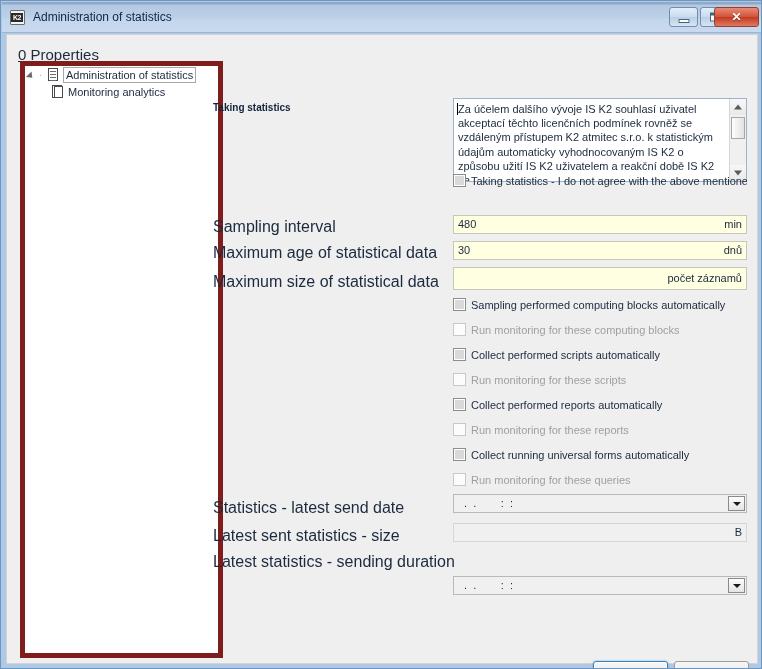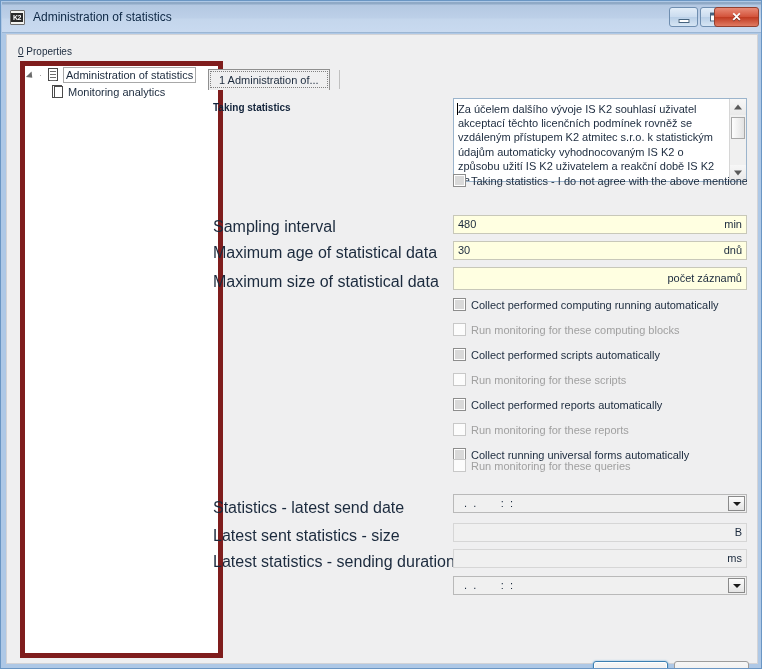--- a/index.html
+++ b/index.html
@@ -112,22 +112,23 @@
     left: 5px; top: 33px;
     width: 752px; height: 630px;
     background: #efeff0;
     border: 1px solid #d3d3d6;
     box-sizing: border-box;
   }
   
   #props-label {
     position: absolute;
     left: 11px; top: 11px;
-    font-size: 10px;
+    font-size: 15px;
     color: #1b2a3d;
+    text-decoration: underline;
   }
   #props-label .accel {
     text-decoration: underline;
   }
   #tree-box {
     position: absolute;
     left: 13px; top: 26px;
     width: 203px; height: 597px;
     background: #ffffff;
     border: 5px solid #7f1d1d;
@@ -445,24 +446,20 @@
         <span class="tree-expander"></span><span class="tree-dots">·</span><span class="node-icon"><span class="page"></span></span><span class="node-label">Administration of statistics</span>
       </div>
 
       <div class="tree-node child">
         <span class="node-icon stacked"><span class="page"></span><span class="page2"></span></span><span class="node-label">Monitoring analytics</span>
       </div>
 
 
     </div>
 
-    <div id="tabstrip">
-      <div id="tab-0">1 Administration of...</div>
-      <div id="tab-divider"></div>
-    </div>
 
     <div id="section-title">Taking statistics</div>
 
     <div id="license-box">
       <div id="license-caret"></div>
       <div id="license-text">Za účelem dalšího vývoje IS K2 souhlasí uživatel akceptací těchto licenčních podmínek rovněž se vzdáleným přístupem K2 atmitec s.r.o. k statistickým údajům automaticky vyhodnocovaným IS K2 o způsobu užití IS K2 uživatelem a reakční době IS K2 na</div>
       <div id="license-scroll">
         <div class="sb-arrow up">
             <span class="tri"></span>
           </div>
@@ -489,61 +486,57 @@
       <span class="fi-unit">dnů</span>
     </div>
 
     <div class="field-label" style="top:238px;">Maximum size of statistical data</div>
     <div class="field-input" style="top:232px; height:23px; line-height:21px;">
       <span class="fi-value" style="line-height:21px;"></span>
       <span class="fi-unit" style="line-height:21px;">počet záznamů</span>
     </div>
 
     <div class="cb-row" style="top:262px; width:294px;">
-      <span class="cbox enabled"></span><span class="cb-label">Collect performed computing running automatically</span>
+      <span class="cbox enabled"></span><span class="cb-label">Sampling performed computing blocks automatically</span>
     </div>
     <div class="cb-row" style="top:287px; width:294px;">
       <span class="cbox disabled"></span><span class="cb-label disabled">Run monitoring for these computing blocks</span>
     </div>
     <div class="cb-row" style="top:312px; width:294px;">
       <span class="cbox enabled"></span><span class="cb-label">Collect performed scripts automatically</span>
     </div>
     <div class="cb-row" style="top:337px; width:294px;">
       <span class="cbox disabled"></span><span class="cb-label disabled">Run monitoring for these scripts</span>
     </div>
     <div class="cb-row" style="top:362px; width:294px;">
       <span class="cbox enabled"></span><span class="cb-label">Collect performed reports automatically</span>
     </div>
     <div class="cb-row" style="top:387px; width:294px;">
       <span class="cbox disabled"></span><span class="cb-label disabled">Run monitoring for these reports</span>
     </div>
     <div class="cb-row" style="top:412px; width:294px;">
       <span class="cbox enabled"></span><span class="cb-label">Collect running universal forms automatically</span>
     </div>
-    <div class="cb-row" style="top:423px; width:294px;">
+    <div class="cb-row" style="top:437px; width:294px;">
       <span class="cbox disabled"></span><span class="cb-label disabled">Run monitoring for these queries</span>
     </div>
 
     <div class="field-label" style="top:464px;">Statistics - latest send date</div>
     <div class="field-input withbtn" style="top:459px; height:19px; background:#f0f0f0; border-color:#b9b9b9;">
       <span class="fi-value">  .  .        :  :</span>
       <span class="combo-btn"></span>
     </div>
 
     <div class="field-label" style="top:492px;">Latest sent statistics - size</div>
     <div class="field-input readonly" style="top:488px;">
       <span class="fi-value"></span>
       <span class="fi-unit">B</span>
     </div>
 
     <div class="field-label" style="top:518px;">Latest statistics - sending duration</div>
-    <div class="field-input readonly" style="top:514px;">
-      <span class="fi-value"></span>
-      <span class="fi-unit">ms</span>
-    </div>
 
     <div class="field-input withbtn" style="top:541px; height:19px; background:#f0f0f0; border-color:#b9b9b9;">
       <span class="fi-value">  .  .        :  :</span>
       <span class="combo-btn"></span>
     </div>
 
     <div class="dlg-btn" id="btn-ok">OK</div>
     <div class="dlg-btn" id="btn-cancel">Cancel</div>
 
   </div>

